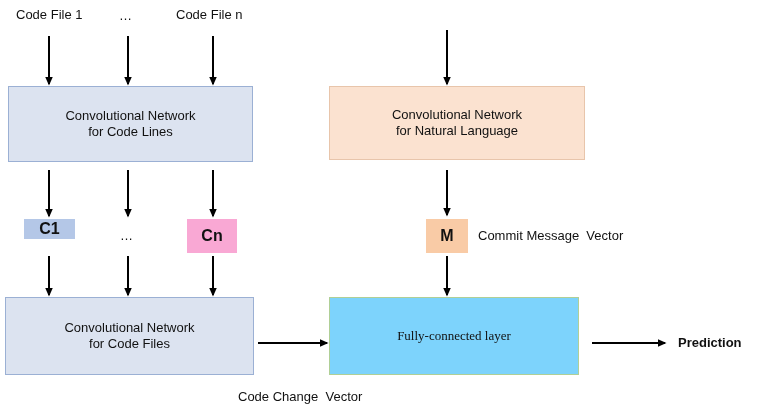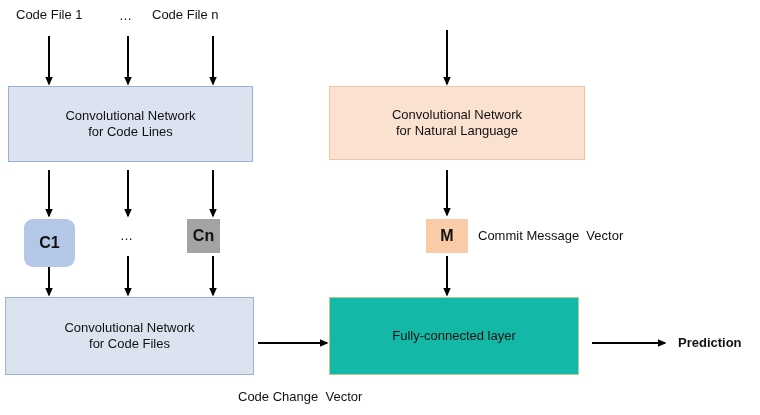--- a/index.html
+++ b/index.html
@@ -97,43 +97,43 @@
       <line x1="258" y1="343" x2="327" y2="343"></line>
 
       <line x1="592" y1="343" x2="665" y2="343"></line>
     </g>
   </svg>
 
   <div class="lbl" style="left:8px; top:8px;margin-left:8px;">Code File 1</div>
 
   <div class="ellipsis" style="left:119px; top:8px;">…</div>
 
-  <div class="lbl" style="left:152px; top:8px;">Code File n</div>
+  <div class="lbl" style="left:176px; top:8px;">Code File n</div>
 
 
   <div class="nodebox" style="left:8px; top:86px; width:245px; height:76px;
               background:#dce3f0; border:1px solid #9bb0d4;">Convolutional Network
 for Code Lines</div>
 
   <div class="nodebox" style="left:329px; top:86px; width:256px; height:74px;
               background:#fbe2d0; border:1px solid #e8c5ab;">Convolutional Network
 for Natural Language</div>
 
   <div class="nodebox" style="left:5px; top:297px; width:249px; height:78px;
               background:#dce3f0; border:1px solid #9bb0d4;">Convolutional Network
 for Code Files</div>
 
   <div class="nodebox" style="left:329px; top:297px; width:250px; height:78px;
-              background:#14b8a6; border:1px solid #b0cf96;">Fully-connected layer</div>
+              background:#7dd3fc; border:1px solid #b0cf96;font-family:Liberation Serif, serif;">Fully-connected layer</div>
 
-  <div class="chipbox" style="left:24px; top:219px; width:51px; height:48px; background:#b4c7e7;border-radius:9px;">C1</div>
+  <div class="chipbox" style="left:24px; top:219px; width:51px; height:20px; background:#b4c7e7;">C1</div>
 
   <div class="ellipsis" style="left:120px; top:228px;">…</div>
 
-  <div class="chipbox" style="left:187px; top:219px; width:33px; height:34px; background:#a3a3a3;">Cn</div>
+  <div class="chipbox" style="left:187px; top:219px; width:50px; height:34px; background:#f9a8d4;">Cn</div>
 
   <div class="chipbox" style="left:426px; top:219px; width:42px; height:34px; background:#f9cba6;">M</div>
 
   <div class="lbl" style="left:238px; top:390px;">Code Change  Vector</div>
 
   <div class="lbl" style="left:478px; top:229px;">Commit Message  Vector</div>
 
   <div class="lbl bold" style="left:678px; top:336px;">Prediction</div>
 
 </div>

